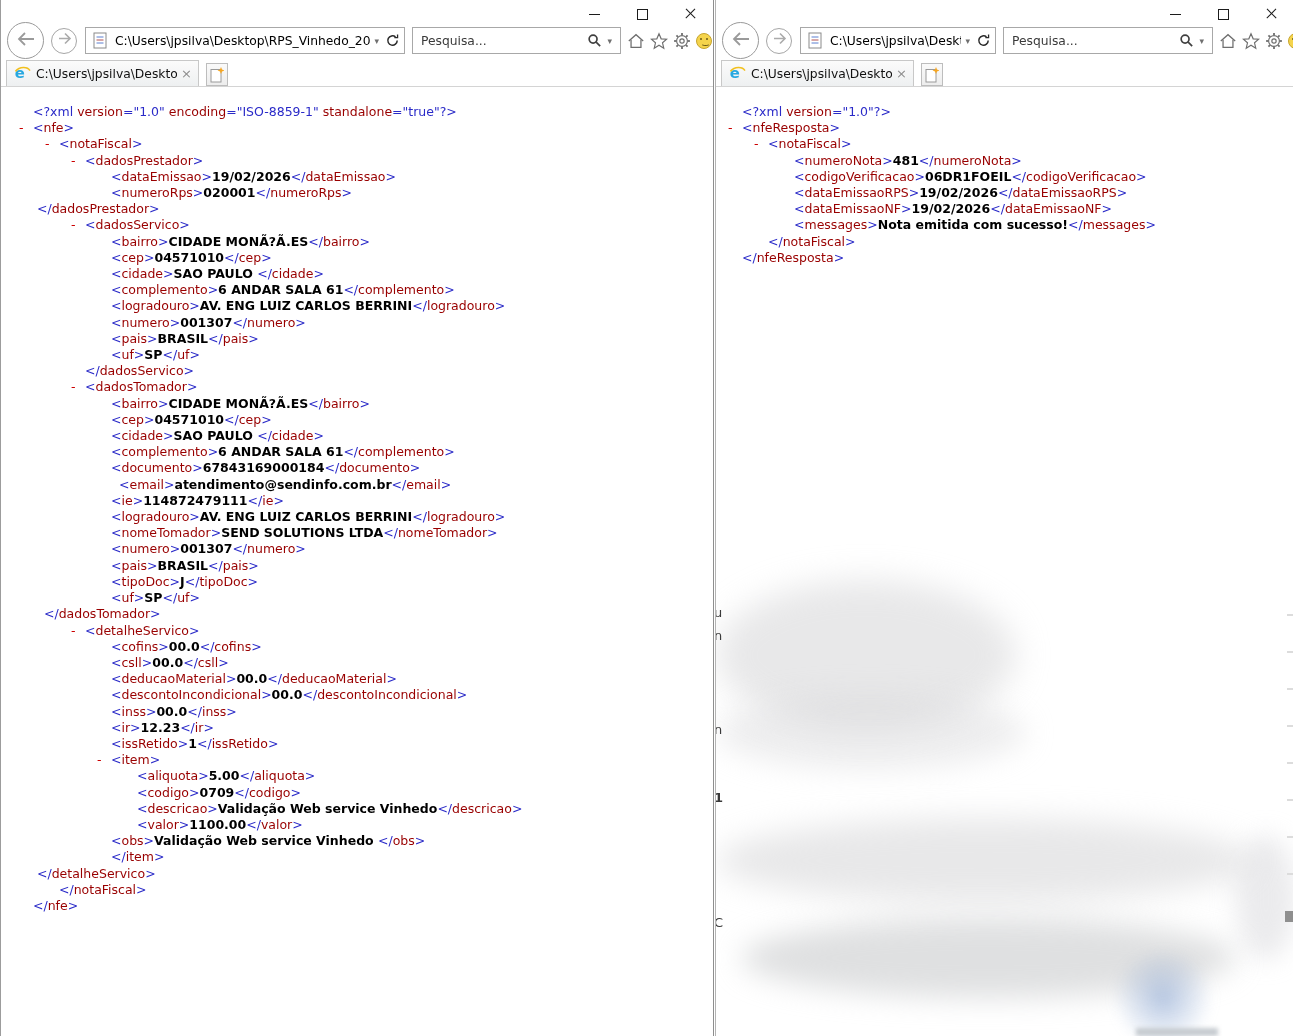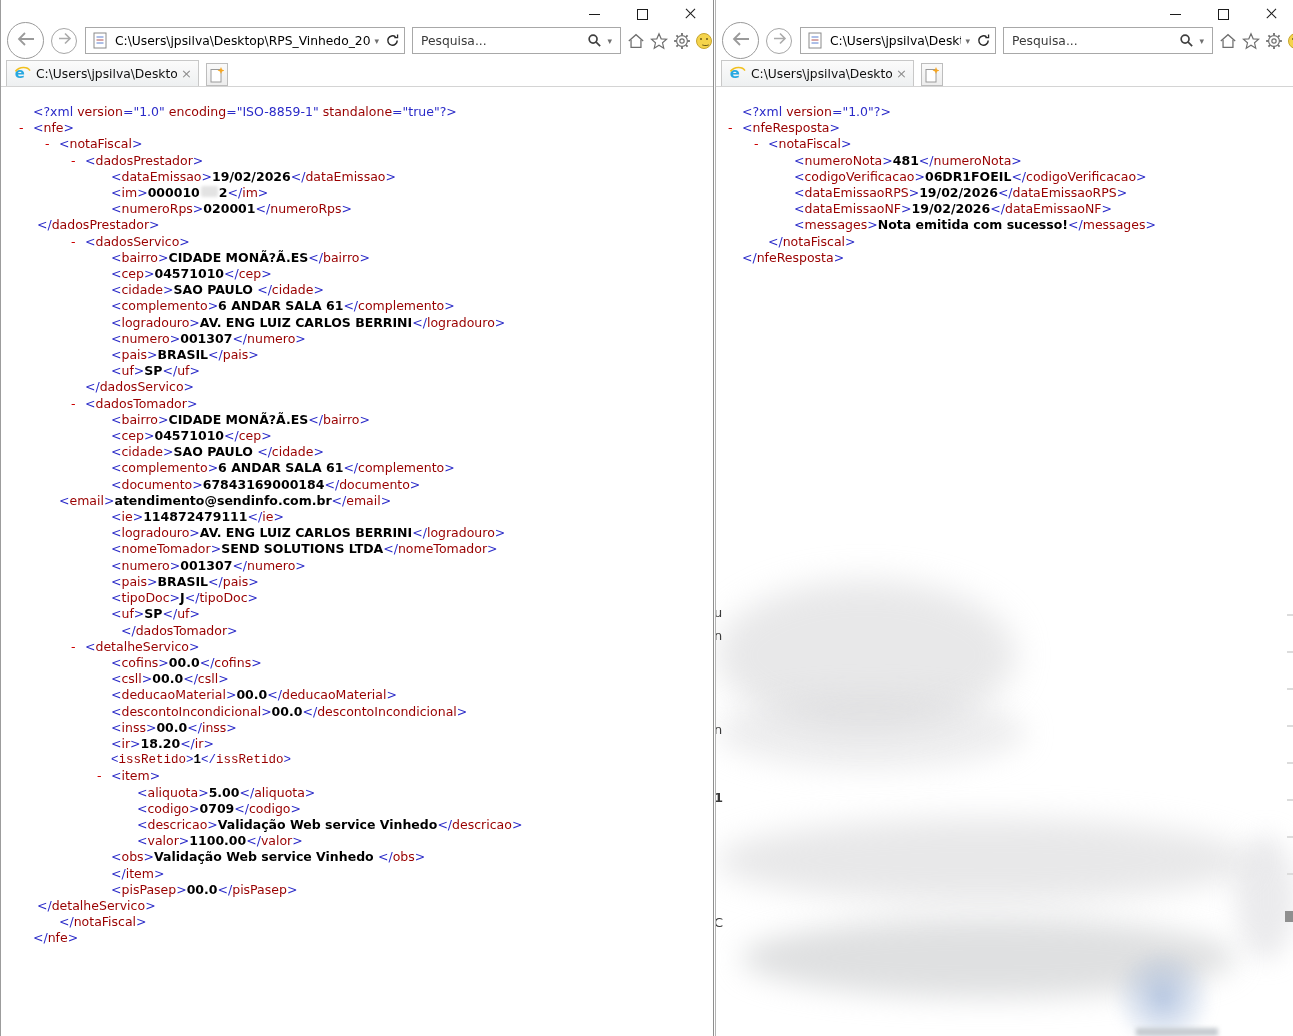--- a/index.html
+++ b/index.html
@@ -166,64 +166,62 @@
           <polygon points="11,0 12,2.5 14.5,3.5 12,4.5 11,7 10,4.5 7.5,3.5 10,2.5" fill="#f5a623"></polygon>
         </svg>
     </div>
   </div>
   <div class="content" id="xml-left">
       <div class="xline" style="padding-left: 32px;"><span class="xb">&lt;?xml </span><span class="xm">version</span><span class="xb">="1.0"</span><span class="xb"> </span><span class="xm">encoding</span><span class="xb">="ISO-8859-1"</span><span class="xb"> </span><span class="xm">standalone</span><span class="xb">="true"</span><span class="xb">?&gt;</span></div>
       <div class="xline" style="padding-left: 32px;"><span class="exp" style="left: 18px;">-</span><span class="xb">&lt;</span><span class="xm">nfe</span><span class="xb">&gt;</span></div>
       <div class="xline" style="padding-left: 58px;"><span class="exp" style="left: 44px;">-</span><span class="xb">&lt;</span><span class="xm">notaFiscal</span><span class="xb">&gt;</span></div>
       <div class="xline" style="padding-left: 84px;"><span class="exp" style="left: 70px;">-</span><span class="xb">&lt;</span><span class="xm">dadosPrestador</span><span class="xb">&gt;</span></div>
       <div class="xline" style="padding-left: 110px;"><span class="xb">&lt;</span><span class="xm">dataEmissao</span><span class="xb">&gt;</span><span class="xv">19/02/2026</span><span class="xb">&lt;/</span><span class="xm">dataEmissao</span><span class="xb">&gt;</span></div>
-      <div class="xline" style="padding-left: 110px;"><span class="xb">&lt;</span><span class="xm">im</span><span class="xb">&gt;</span><span class="xv">000010</span><span class="gap"></span><span class="xv">2</span><span class="xb">&lt;/</span><span class="xm">im</span><span class="xb">&gt;</span></div>
       <div class="xline" style="padding-left: 110px;"><span class="xb">&lt;</span><span class="xm">numeroRps</span><span class="xb">&gt;</span><span class="xv">020001</span><span class="xb">&lt;/</span><span class="xm">numeroRps</span><span class="xb">&gt;</span></div>
       <div class="xline" style="padding-left: 36px;"><span class="xb">&lt;/</span><span class="xm">dadosPrestador</span><span class="xb">&gt;</span></div>
       <div class="xline" style="padding-left: 84px;"><span class="exp" style="left: 70px;">-</span><span class="xb">&lt;</span><span class="xm">dadosServico</span><span class="xb">&gt;</span></div>
       <div class="xline" style="padding-left: 110px;"><span class="xb">&lt;</span><span class="xm">bairro</span><span class="xb">&gt;</span><span class="xv">CIDADE MONÃ?Ã.ES</span><span class="xb">&lt;/</span><span class="xm">bairro</span><span class="xb">&gt;</span></div>
       <div class="xline" style="padding-left: 110px;"><span class="xb">&lt;</span><span class="xm">cep</span><span class="xb">&gt;</span><span class="xv">04571010</span><span class="xb">&lt;/</span><span class="xm">cep</span><span class="xb">&gt;</span></div>
       <div class="xline" style="padding-left: 110px;"><span class="xb">&lt;</span><span class="xm">cidade</span><span class="xb">&gt;</span><span class="xv">SAO PAULO </span><span class="xb">&lt;/</span><span class="xm">cidade</span><span class="xb">&gt;</span></div>
       <div class="xline" style="padding-left: 110px;"><span class="xb">&lt;</span><span class="xm">complemento</span><span class="xb">&gt;</span><span class="xv">6 ANDAR SALA 61</span><span class="xb">&lt;/</span><span class="xm">complemento</span><span class="xb">&gt;</span></div>
       <div class="xline" style="padding-left: 110px;"><span class="xb">&lt;</span><span class="xm">logradouro</span><span class="xb">&gt;</span><span class="xv">AV. ENG LUIZ CARLOS BERRINI</span><span class="xb">&lt;/</span><span class="xm">logradouro</span><span class="xb">&gt;</span></div>
       <div class="xline" style="padding-left: 110px;"><span class="xb">&lt;</span><span class="xm">numero</span><span class="xb">&gt;</span><span class="xv">001307</span><span class="xb">&lt;/</span><span class="xm">numero</span><span class="xb">&gt;</span></div>
       <div class="xline" style="padding-left: 110px;"><span class="xb">&lt;</span><span class="xm">pais</span><span class="xb">&gt;</span><span class="xv">BRASIL</span><span class="xb">&lt;/</span><span class="xm">pais</span><span class="xb">&gt;</span></div>
       <div class="xline" style="padding-left: 110px;"><span class="xb">&lt;</span><span class="xm">uf</span><span class="xb">&gt;</span><span class="xv">SP</span><span class="xb">&lt;/</span><span class="xm">uf</span><span class="xb">&gt;</span></div>
       <div class="xline" style="padding-left: 84px;"><span class="xb">&lt;/</span><span class="xm">dadosServico</span><span class="xb">&gt;</span></div>
       <div class="xline" style="padding-left: 84px;"><span class="exp" style="left: 70px;">-</span><span class="xb">&lt;</span><span class="xm">dadosTomador</span><span class="xb">&gt;</span></div>
       <div class="xline" style="padding-left: 110px;"><span class="xb">&lt;</span><span class="xm">bairro</span><span class="xb">&gt;</span><span class="xv">CIDADE MONÃ?Ã.ES</span><span class="xb">&lt;/</span><span class="xm">bairro</span><span class="xb">&gt;</span></div>
       <div class="xline" style="padding-left: 110px;"><span class="xb">&lt;</span><span class="xm">cep</span><span class="xb">&gt;</span><span class="xv">04571010</span><span class="xb">&lt;/</span><span class="xm">cep</span><span class="xb">&gt;</span></div>
       <div class="xline" style="padding-left: 110px;"><span class="xb">&lt;</span><span class="xm">cidade</span><span class="xb">&gt;</span><span class="xv">SAO PAULO </span><span class="xb">&lt;/</span><span class="xm">cidade</span><span class="xb">&gt;</span></div>
       <div class="xline" style="padding-left: 110px;"><span class="xb">&lt;</span><span class="xm">complemento</span><span class="xb">&gt;</span><span class="xv">6 ANDAR SALA 61</span><span class="xb">&lt;/</span><span class="xm">complemento</span><span class="xb">&gt;</span></div>
       <div class="xline" style="padding-left: 110px;"><span class="xb">&lt;</span><span class="xm">documento</span><span class="xb">&gt;</span><span class="xv">67843169000184</span><span class="xb">&lt;/</span><span class="xm">documento</span><span class="xb">&gt;</span></div>
-      <div class="xline" style="padding-left: 58px;"><span class="xb">&lt;</span><span class="xm">email</span><span class="xb">&gt;</span><span class="xv">atendimento@sendinfo.com.br</span><span class="xb">&lt;/</span><span class="xm">email</span><span class="xb">&gt;</span></div>
+      <div class="xline" style="padding-left: 118px;"><span class="xb">&lt;</span><span class="xm">email</span><span class="xb">&gt;</span><span class="xv">atendimento@sendinfo.com.br</span><span class="xb">&lt;/</span><span class="xm">email</span><span class="xb">&gt;</span></div>
       <div class="xline" style="padding-left: 110px;"><span class="xb">&lt;</span><span class="xm">ie</span><span class="xb">&gt;</span><span class="xv">114872479111</span><span class="xb">&lt;/</span><span class="xm">ie</span><span class="xb">&gt;</span></div>
       <div class="xline" style="padding-left: 110px;"><span class="xb">&lt;</span><span class="xm">logradouro</span><span class="xb">&gt;</span><span class="xv">AV. ENG LUIZ CARLOS BERRINI</span><span class="xb">&lt;/</span><span class="xm">logradouro</span><span class="xb">&gt;</span></div>
       <div class="xline" style="padding-left: 110px;"><span class="xb">&lt;</span><span class="xm">nomeTomador</span><span class="xb">&gt;</span><span class="xv">SEND SOLUTIONS LTDA</span><span class="xb">&lt;/</span><span class="xm">nomeTomador</span><span class="xb">&gt;</span></div>
       <div class="xline" style="padding-left: 110px;"><span class="xb">&lt;</span><span class="xm">numero</span><span class="xb">&gt;</span><span class="xv">001307</span><span class="xb">&lt;/</span><span class="xm">numero</span><span class="xb">&gt;</span></div>
       <div class="xline" style="padding-left: 110px;"><span class="xb">&lt;</span><span class="xm">pais</span><span class="xb">&gt;</span><span class="xv">BRASIL</span><span class="xb">&lt;/</span><span class="xm">pais</span><span class="xb">&gt;</span></div>
       <div class="xline" style="padding-left: 110px;"><span class="xb">&lt;</span><span class="xm">tipoDoc</span><span class="xb">&gt;</span><span class="xv">J</span><span class="xb">&lt;/</span><span class="xm">tipoDoc</span><span class="xb">&gt;</span></div>
       <div class="xline" style="padding-left: 110px;"><span class="xb">&lt;</span><span class="xm">uf</span><span class="xb">&gt;</span><span class="xv">SP</span><span class="xb">&lt;/</span><span class="xm">uf</span><span class="xb">&gt;</span></div>
-      <div class="xline" style="padding-left: 120px;"><span class="xb">&lt;/</span><span class="xm">dadosTomador</span><span class="xb">&gt;</span></div>
+      <div class="xline" style="padding-left: 43px;"><span class="xb">&lt;/</span><span class="xm">dadosTomador</span><span class="xb">&gt;</span></div>
       <div class="xline" style="padding-left: 84px;"><span class="exp" style="left: 70px;">-</span><span class="xb">&lt;</span><span class="xm">detalheServico</span><span class="xb">&gt;</span></div>
       <div class="xline" style="padding-left: 110px;"><span class="xb">&lt;</span><span class="xm">cofins</span><span class="xb">&gt;</span><span class="xv">00.0</span><span class="xb">&lt;/</span><span class="xm">cofins</span><span class="xb">&gt;</span></div>
       <div class="xline" style="padding-left: 110px;"><span class="xb">&lt;</span><span class="xm">csll</span><span class="xb">&gt;</span><span class="xv">00.0</span><span class="xb">&lt;/</span><span class="xm">csll</span><span class="xb">&gt;</span></div>
       <div class="xline" style="padding-left: 110px;"><span class="xb">&lt;</span><span class="xm">deducaoMaterial</span><span class="xb">&gt;</span><span class="xv">00.0</span><span class="xb">&lt;/</span><span class="xm">deducaoMaterial</span><span class="xb">&gt;</span></div>
       <div class="xline" style="padding-left: 110px;"><span class="xb">&lt;</span><span class="xm">descontoIncondicional</span><span class="xb">&gt;</span><span class="xv">00.0</span><span class="xb">&lt;/</span><span class="xm">descontoIncondicional</span><span class="xb">&gt;</span></div>
       <div class="xline" style="padding-left: 110px;"><span class="xb">&lt;</span><span class="xm">inss</span><span class="xb">&gt;</span><span class="xv">00.0</span><span class="xb">&lt;/</span><span class="xm">inss</span><span class="xb">&gt;</span></div>
-      <div class="xline" style="padding-left: 110px;"><span class="xb">&lt;</span><span class="xm">ir</span><span class="xb">&gt;</span><span class="xv">18.20</span><span class="xb">&lt;/</span><span class="xm">ir</span><span class="xb">&gt;</span></div>
-      <div class="xline" style="padding-left: 110px; font-family: Liberation Mono, monospace;"><span class="xb">&lt;</span><span class="xm">issRetido</span><span class="xb">&gt;</span><span class="xv">1</span><span class="xb">&lt;/</span><span class="xm">issRetido</span><span class="xb">&gt;</span></div>
+      <div class="xline" style="padding-left: 110px;"><span class="xb">&lt;</span><span class="xm">ir</span><span class="xb">&gt;</span><span class="xv">12.23</span><span class="xb">&lt;/</span><span class="xm">ir</span><span class="xb">&gt;</span></div>
+      <div class="xline" style="padding-left: 110px;"><span class="xb">&lt;</span><span class="xm">issRetido</span><span class="xb">&gt;</span><span class="xv">1</span><span class="xb">&lt;/</span><span class="xm">issRetido</span><span class="xb">&gt;</span></div>
       <div class="xline" style="padding-left: 110px;"><span class="exp" style="left: 96px;">-</span><span class="xb">&lt;</span><span class="xm">item</span><span class="xb">&gt;</span></div>
       <div class="xline" style="padding-left: 136px;"><span class="xb">&lt;</span><span class="xm">aliquota</span><span class="xb">&gt;</span><span class="xv">5.00</span><span class="xb">&lt;/</span><span class="xm">aliquota</span><span class="xb">&gt;</span></div>
       <div class="xline" style="padding-left: 136px;"><span class="xb">&lt;</span><span class="xm">codigo</span><span class="xb">&gt;</span><span class="xv">0709</span><span class="xb">&lt;/</span><span class="xm">codigo</span><span class="xb">&gt;</span></div>
       <div class="xline" style="padding-left: 136px;"><span class="xb">&lt;</span><span class="xm">descricao</span><span class="xb">&gt;</span><span class="xv">Validação Web service Vinhedo</span><span class="xb">&lt;/</span><span class="xm">descricao</span><span class="xb">&gt;</span></div>
       <div class="xline" style="padding-left: 136px;"><span class="xb">&lt;</span><span class="xm">valor</span><span class="xb">&gt;</span><span class="xv">1100.00</span><span class="xb">&lt;/</span><span class="xm">valor</span><span class="xb">&gt;</span></div>
       <div class="xline" style="padding-left: 110px;"><span class="xb">&lt;</span><span class="xm">obs</span><span class="xb">&gt;</span><span class="xv">Validação Web service Vinhedo </span><span class="xb">&lt;/</span><span class="xm">obs</span><span class="xb">&gt;</span></div>
       <div class="xline" style="padding-left: 110px;"><span class="xb">&lt;/</span><span class="xm">item</span><span class="xb">&gt;</span></div>
-      <div class="xline" style="padding-left: 110px;"><span class="xb">&lt;</span><span class="xm">pisPasep</span><span class="xb">&gt;</span><span class="xv">00.0</span><span class="xb">&lt;/</span><span class="xm">pisPasep</span><span class="xb">&gt;</span></div>
       <div class="xline" style="padding-left: 36px;"><span class="xb">&lt;/</span><span class="xm">detalheServico</span><span class="xb">&gt;</span></div>
       <div class="xline" style="padding-left: 58px;"><span class="xb">&lt;/</span><span class="xm">notaFiscal</span><span class="xb">&gt;</span></div>
       <div class="xline" style="padding-left: 32px;"><span class="xb">&lt;/</span><span class="xm">nfe</span><span class="xb">&gt;</span></div>
     </div>
 </div>
 
 <div class="win" id="win-right">
   <div class="titlebar">
     <div class="controls">
       <div class="ctl ctl-min"></div>

